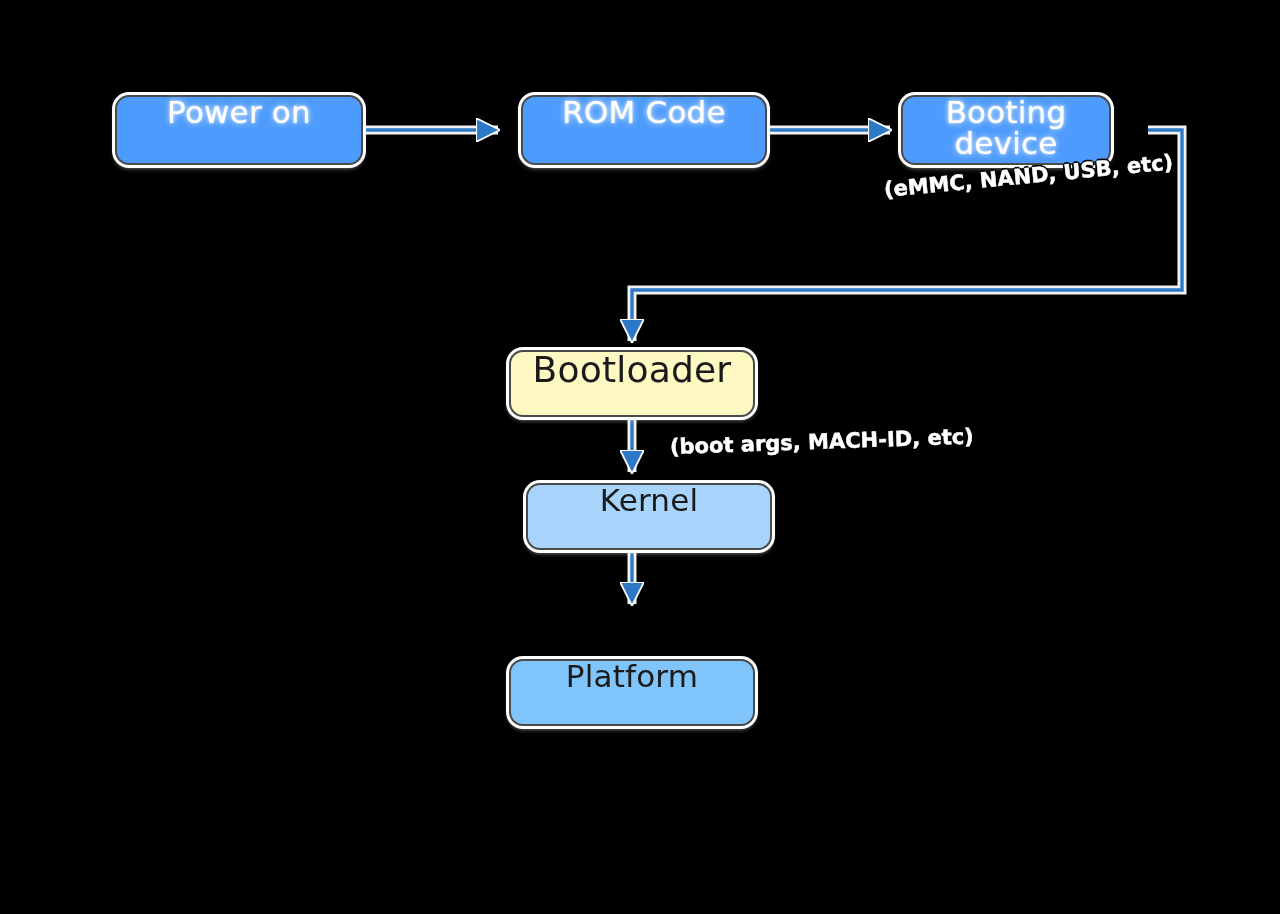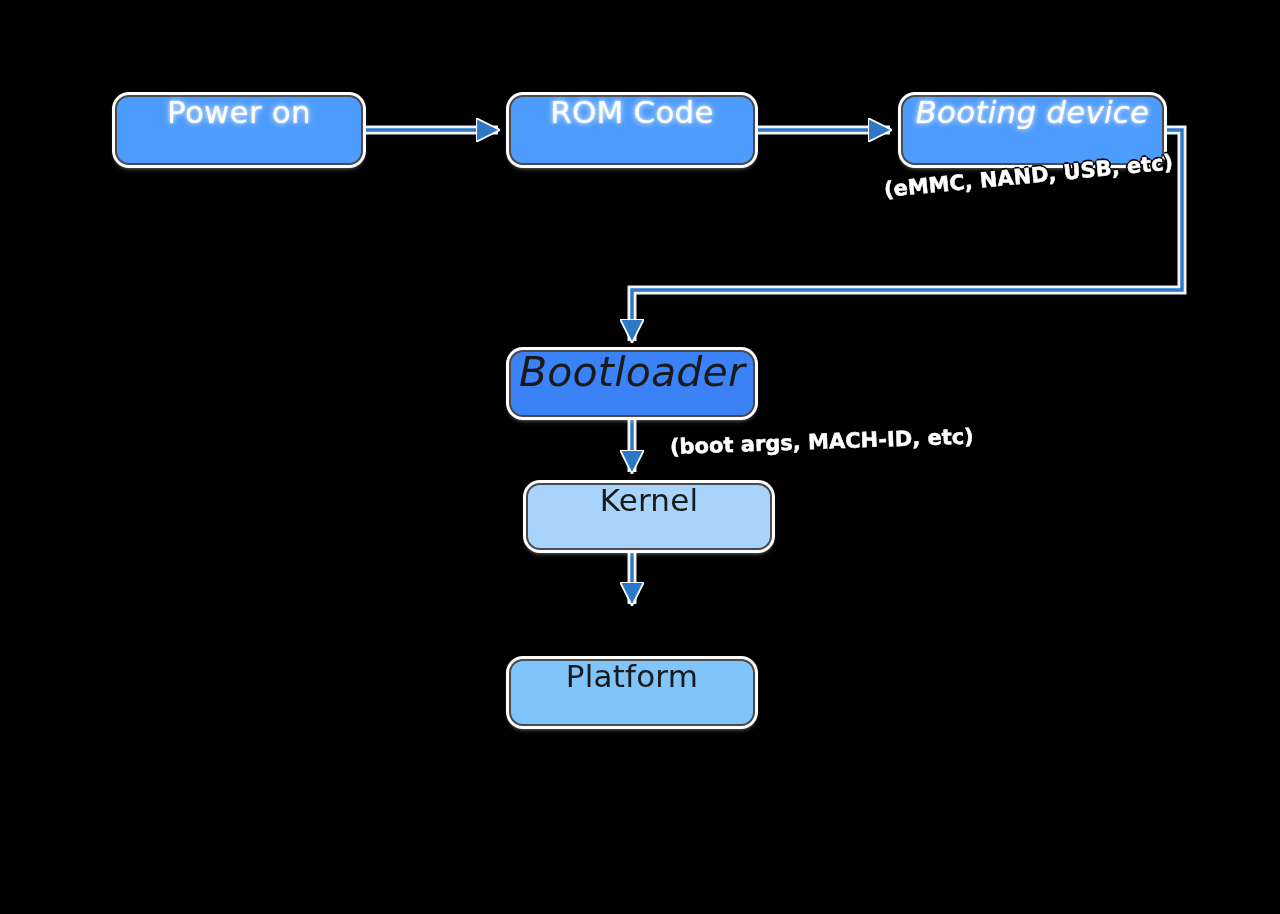--- a/index.html
+++ b/index.html
@@ -36,24 +36,23 @@
     display: block;
     line-height: 1;
   }
   .node-top {
     background: #4d9bfc;
     color: #ffffff;
     font-size: 31px;
     text-shadow: 0 0 6px rgba(255,255,255,0.9), 0 0 2px rgba(255,255,255,0.8);
   }
   .node-bootloader {
-    background: #3b82f6;
+    background: #fef9c3;
     color: #1a1a1a;
-    font-size: 41px;
-    font-style: italic;
+    font-size: 36px;
   }
   .node-kernel {
     background: #a8d4fb;
     color: #1a1a1a;
     font-size: 31px;
   }
   .node-platform {
     background: #7fc4fb;
     color: #1a1a1a;
     font-size: 31px;
@@ -118,25 +117,25 @@
       <path d="M 1148 130 L 1182 130 L 1182 290 L 632 290 L 632 339" marker-end="url(#arrow-head)"></path>
       <path d="M 632 417 L 632 470" marker-end="url(#arrow-head)"></path>
       <path d="M 632 550 L 632 602" marker-end="url(#arrow-head)"></path>
     </g>
   </svg>
 
   <div class="node node-top" id="node-power-on" style="left:115px; top:95px; width:248px; height:70px;">
     <span class="node-label">Power on</span>
   </div>
 
-  <div class="node node-top" id="node-rom-code" style="left:509px; top:95px; width:246px; height:70px;">
+  <div class="node node-top" id="node-rom-code" style="left:521px; top:95px; width:246px; height:70px;">
     <span class="node-label">ROM Code</span>
   </div>
 
-  <div class="node node-top" id="node-booting-device" style="left:901px; top:95px; width:263px; height:70px;font-style:italic;">
+  <div class="node node-top" id="node-booting-device" style="left:901px; top:95px; width:210px; height:70px;">
     <span class="node-label">Booting device</span>
   </div>
 
   <div class="node node-bootloader" id="node-bootloader" style="left:509px; top:350px; width:246px; height:67px;">
     <span class="node-label">Bootloader</span>
   </div>
 
   <div class="node node-kernel" id="node-kernel" style="left:509px; top:483px; width:246px; height:67px;margin-left:17px;">
     <span class="node-label">Kernel</span>
   </div>

